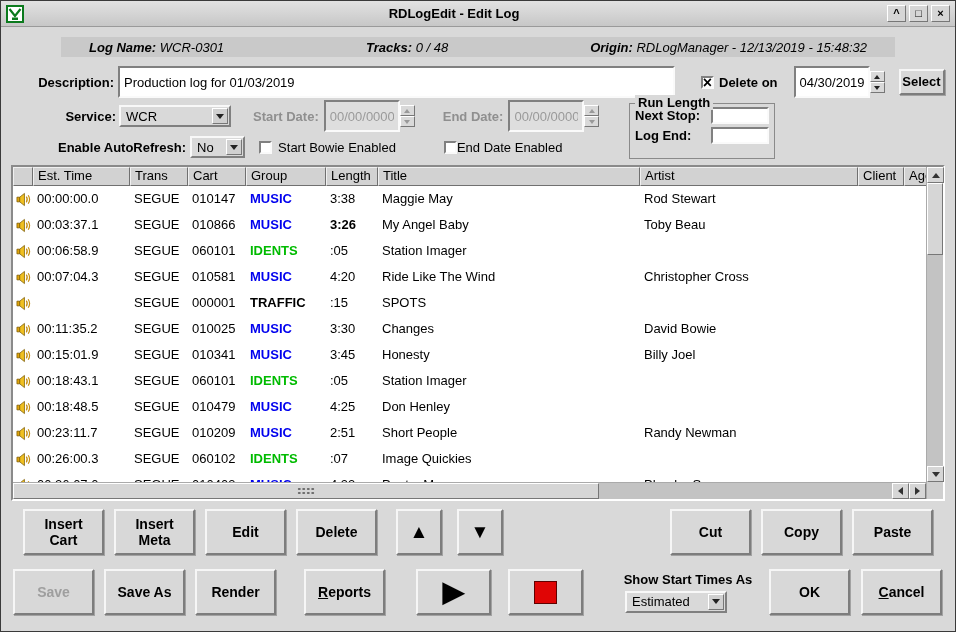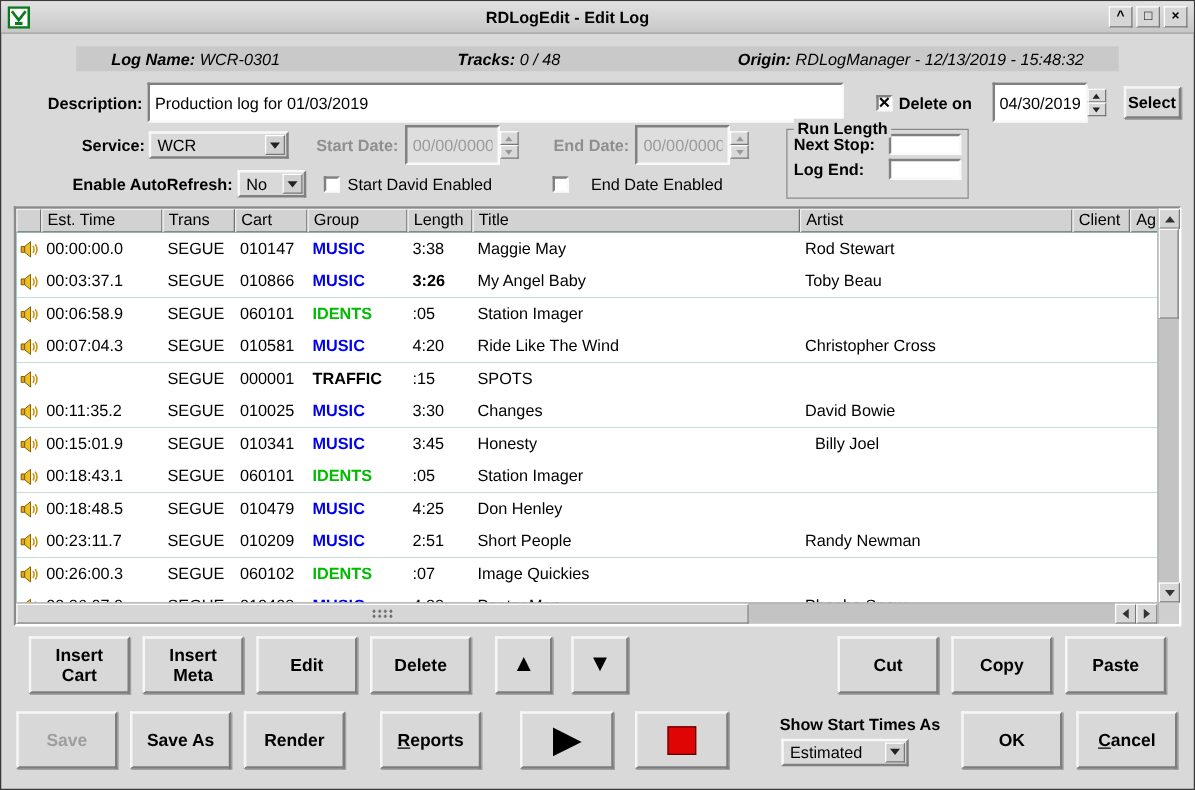--- a/index.html
+++ b/index.html
@@ -165,23 +165,23 @@
     </div>
     <div class="row ar-row">
       <span class="lbl" style="margin-left:47px;">Enable AutoRefresh:</span>
       <span class="combo" style="width:55px;margin-left:4px;">
         <span class="val">No</span>
         <span class="arrowbox">
             <span class="tri"></span>
           </span>
       </span>
       <span class="checkbox" style="margin-left:14px;"></span>
-      <span style="margin-left:6px;">Start David Enabled</span>
+      <span style="margin-left:6px;">Start Bowie Enabled</span>
       <span class="checkbox" style="margin-left:48px;"></span>
-      <span style="margin-left:18px;">End Date Enabled</span>
+      <span style="margin-left:0;">End Date Enabled</span>
     </div>
     <div class="groupbox">
       <span class="legend">Run Length</span>
       <div class="gb-row">
         <span class="lbl">Next Stop:</span>
         <input class="input" value="" style="">
       </div>
       <div class="gb-row">
         <span class="lbl">Log End:</span>
         <input class="input" value="" style="">
@@ -326,21 +326,21 @@
     <path d="M11 5 q2 3 0 6" fill="none" stroke="#c89010" stroke-width="1.3"></path>
     <path d="M13 3.5 q3 4.5 0 9" fill="none" stroke="#c89010" stroke-width="1.3"></path>
   </svg>
 </div>
             <div class="td" style="width: 97px;">00:15:01.9</div>
             <div class="td" style="width: 58px;">SEGUE</div>
             <div class="td" style="width: 58px;">010341</div>
             <div class="td group" style="width: 80px; color: rgb(0, 0, 238);">MUSIC</div>
             <div class="td" style="width: 52px;">3:45</div>
             <div class="td" style="width: 262px;">Honesty</div>
-            <div class="td" style="width: 218px; margin-left: 8px;">Billy Joel</div>
+            <div class="td" style="width: 218px;">Billy Joel</div>
             <div class="td" style="width: 46px;"></div>
             <div class="td" style="width: 28px;"></div>
           </div>
           <div class="tr">
             <div class="td icon-cell" style="width: 20px;">
   <svg width="15" height="15" viewBox="0 0 16 16">
     <polygon points="1,5.5 4,5.5 4,10.5 1,10.5" fill="#e0a50a" stroke="#7a5800" stroke-width="0.8"></polygon>
     <polygon points="4,5.5 9,1.5 9,14.5 4,10.5" fill="#f0c020" stroke="#7a5800" stroke-width="0.8"></polygon>
     <path d="M11 5 q2 3 0 6" fill="none" stroke="#c89010" stroke-width="1.3"></path>
     <path d="M13 3.5 q3 4.5 0 9" fill="none" stroke="#c89010" stroke-width="1.3"></path>

